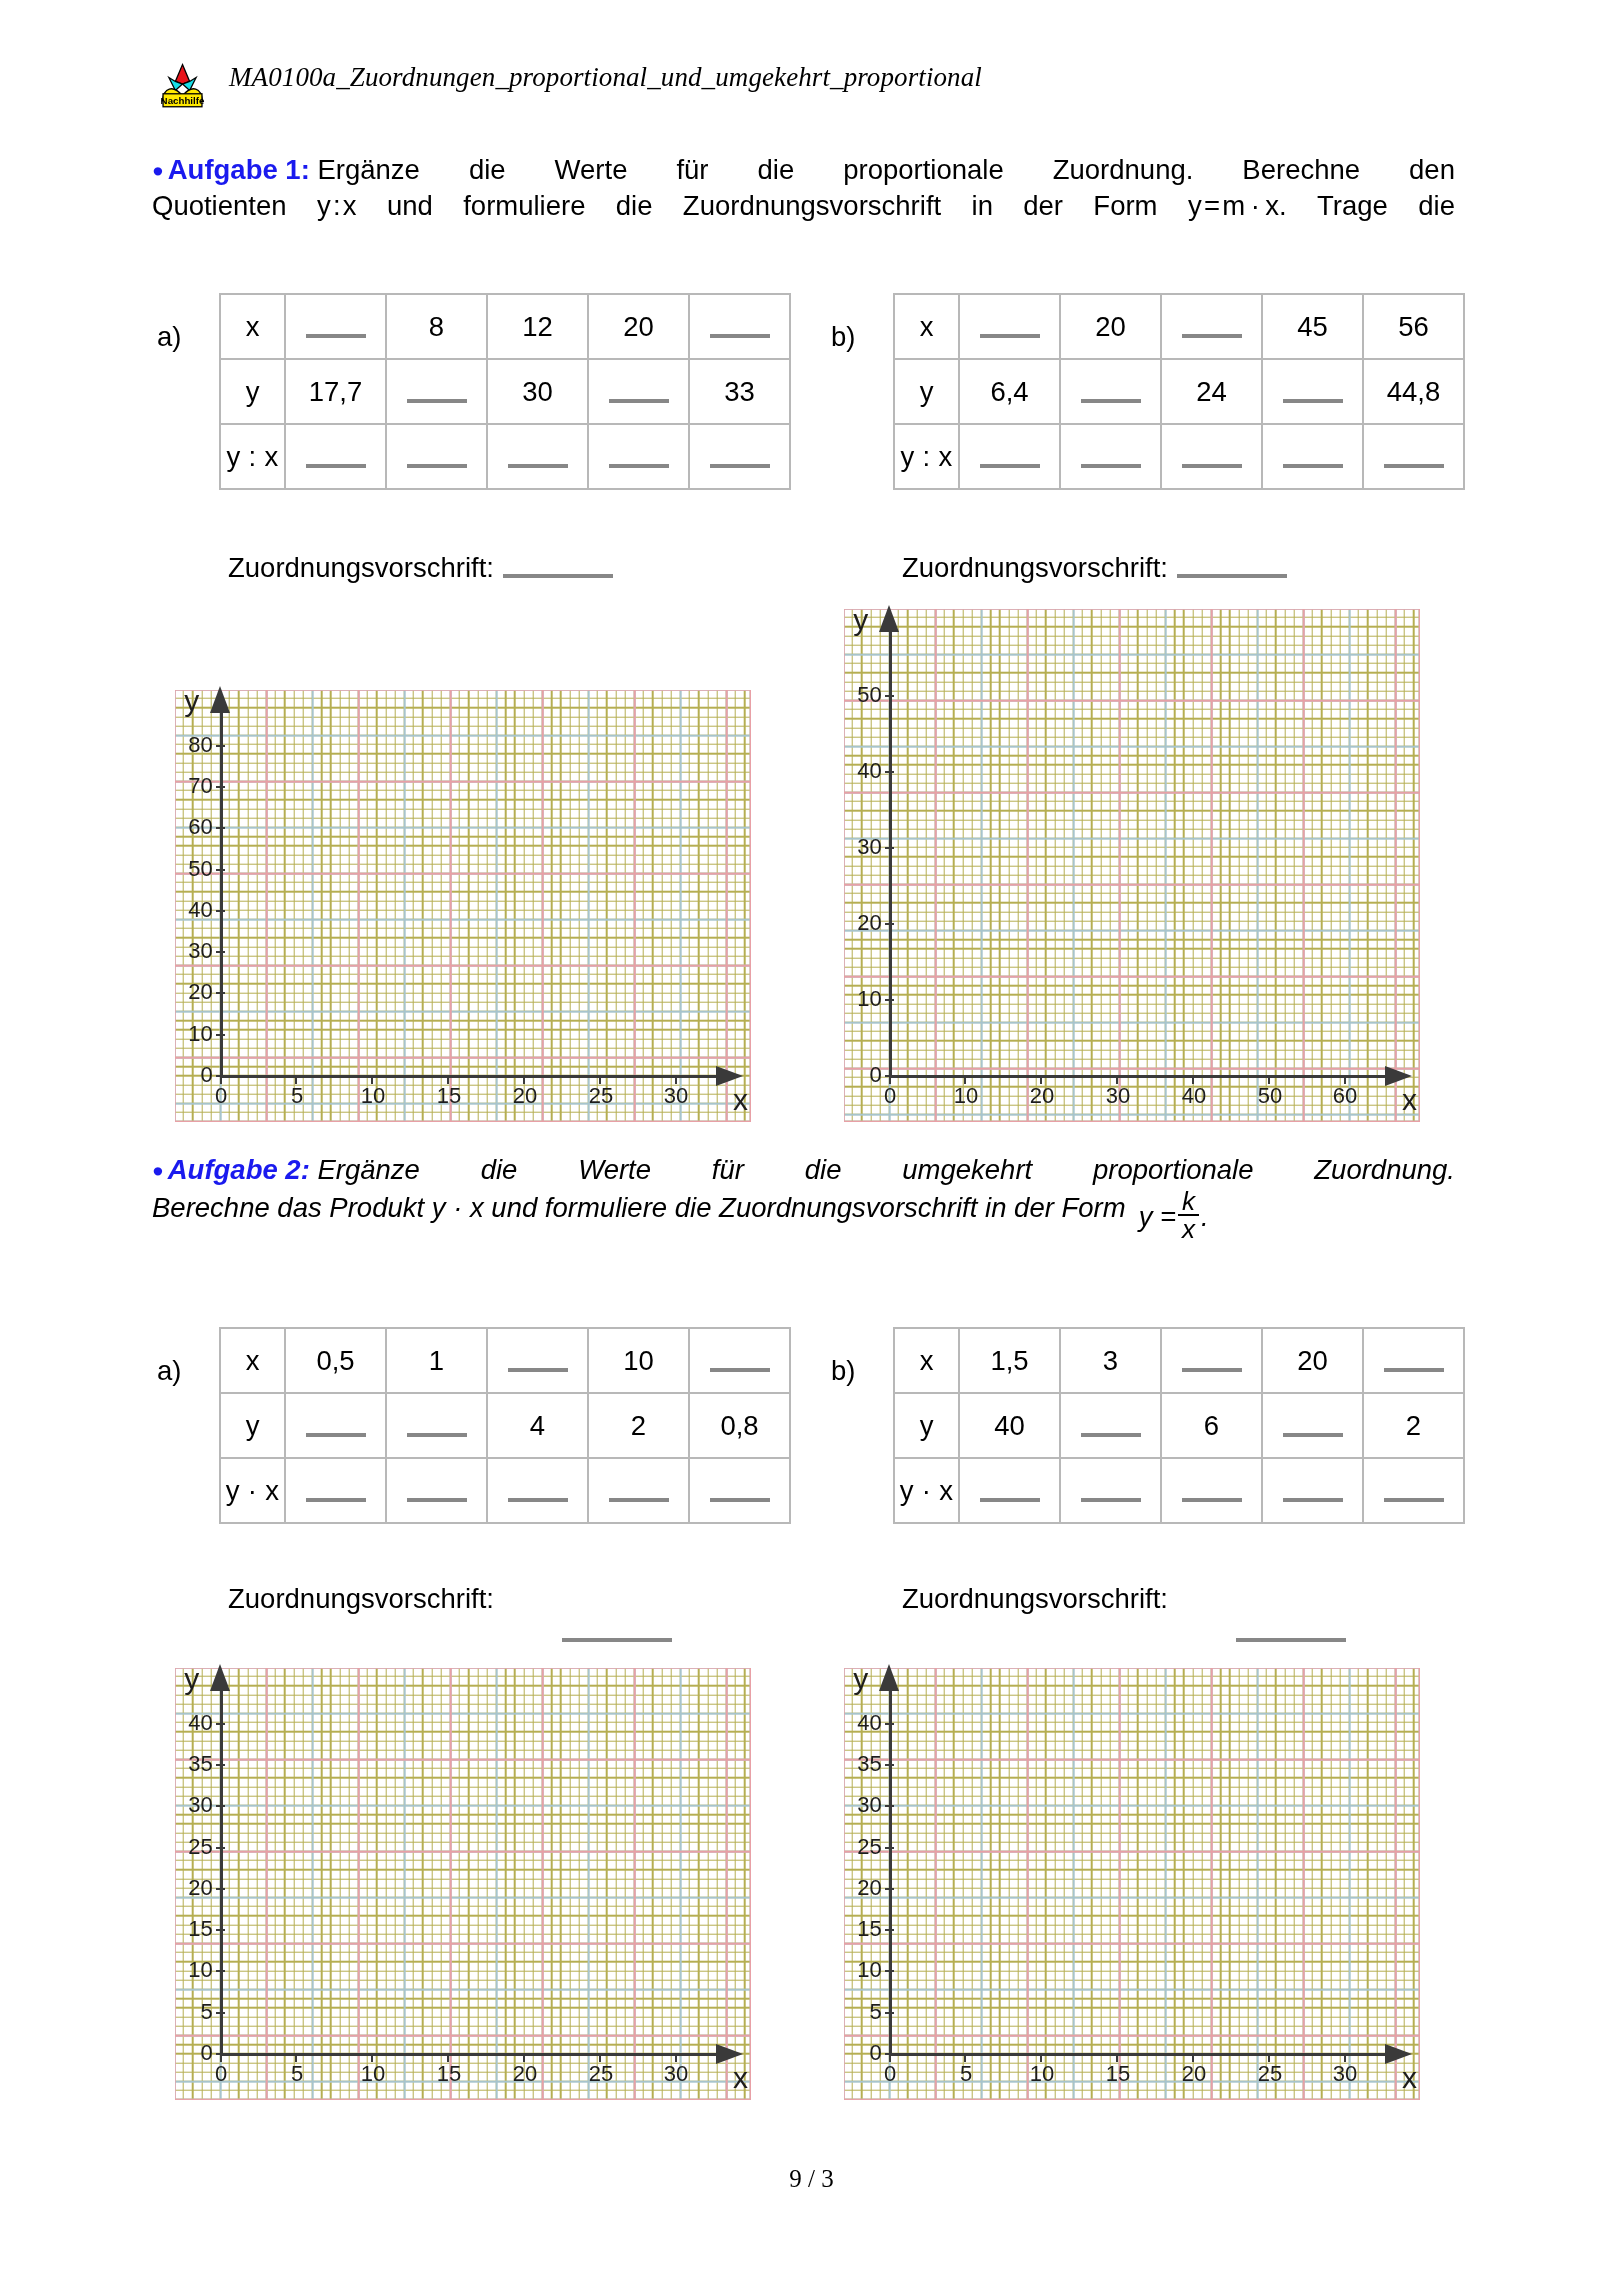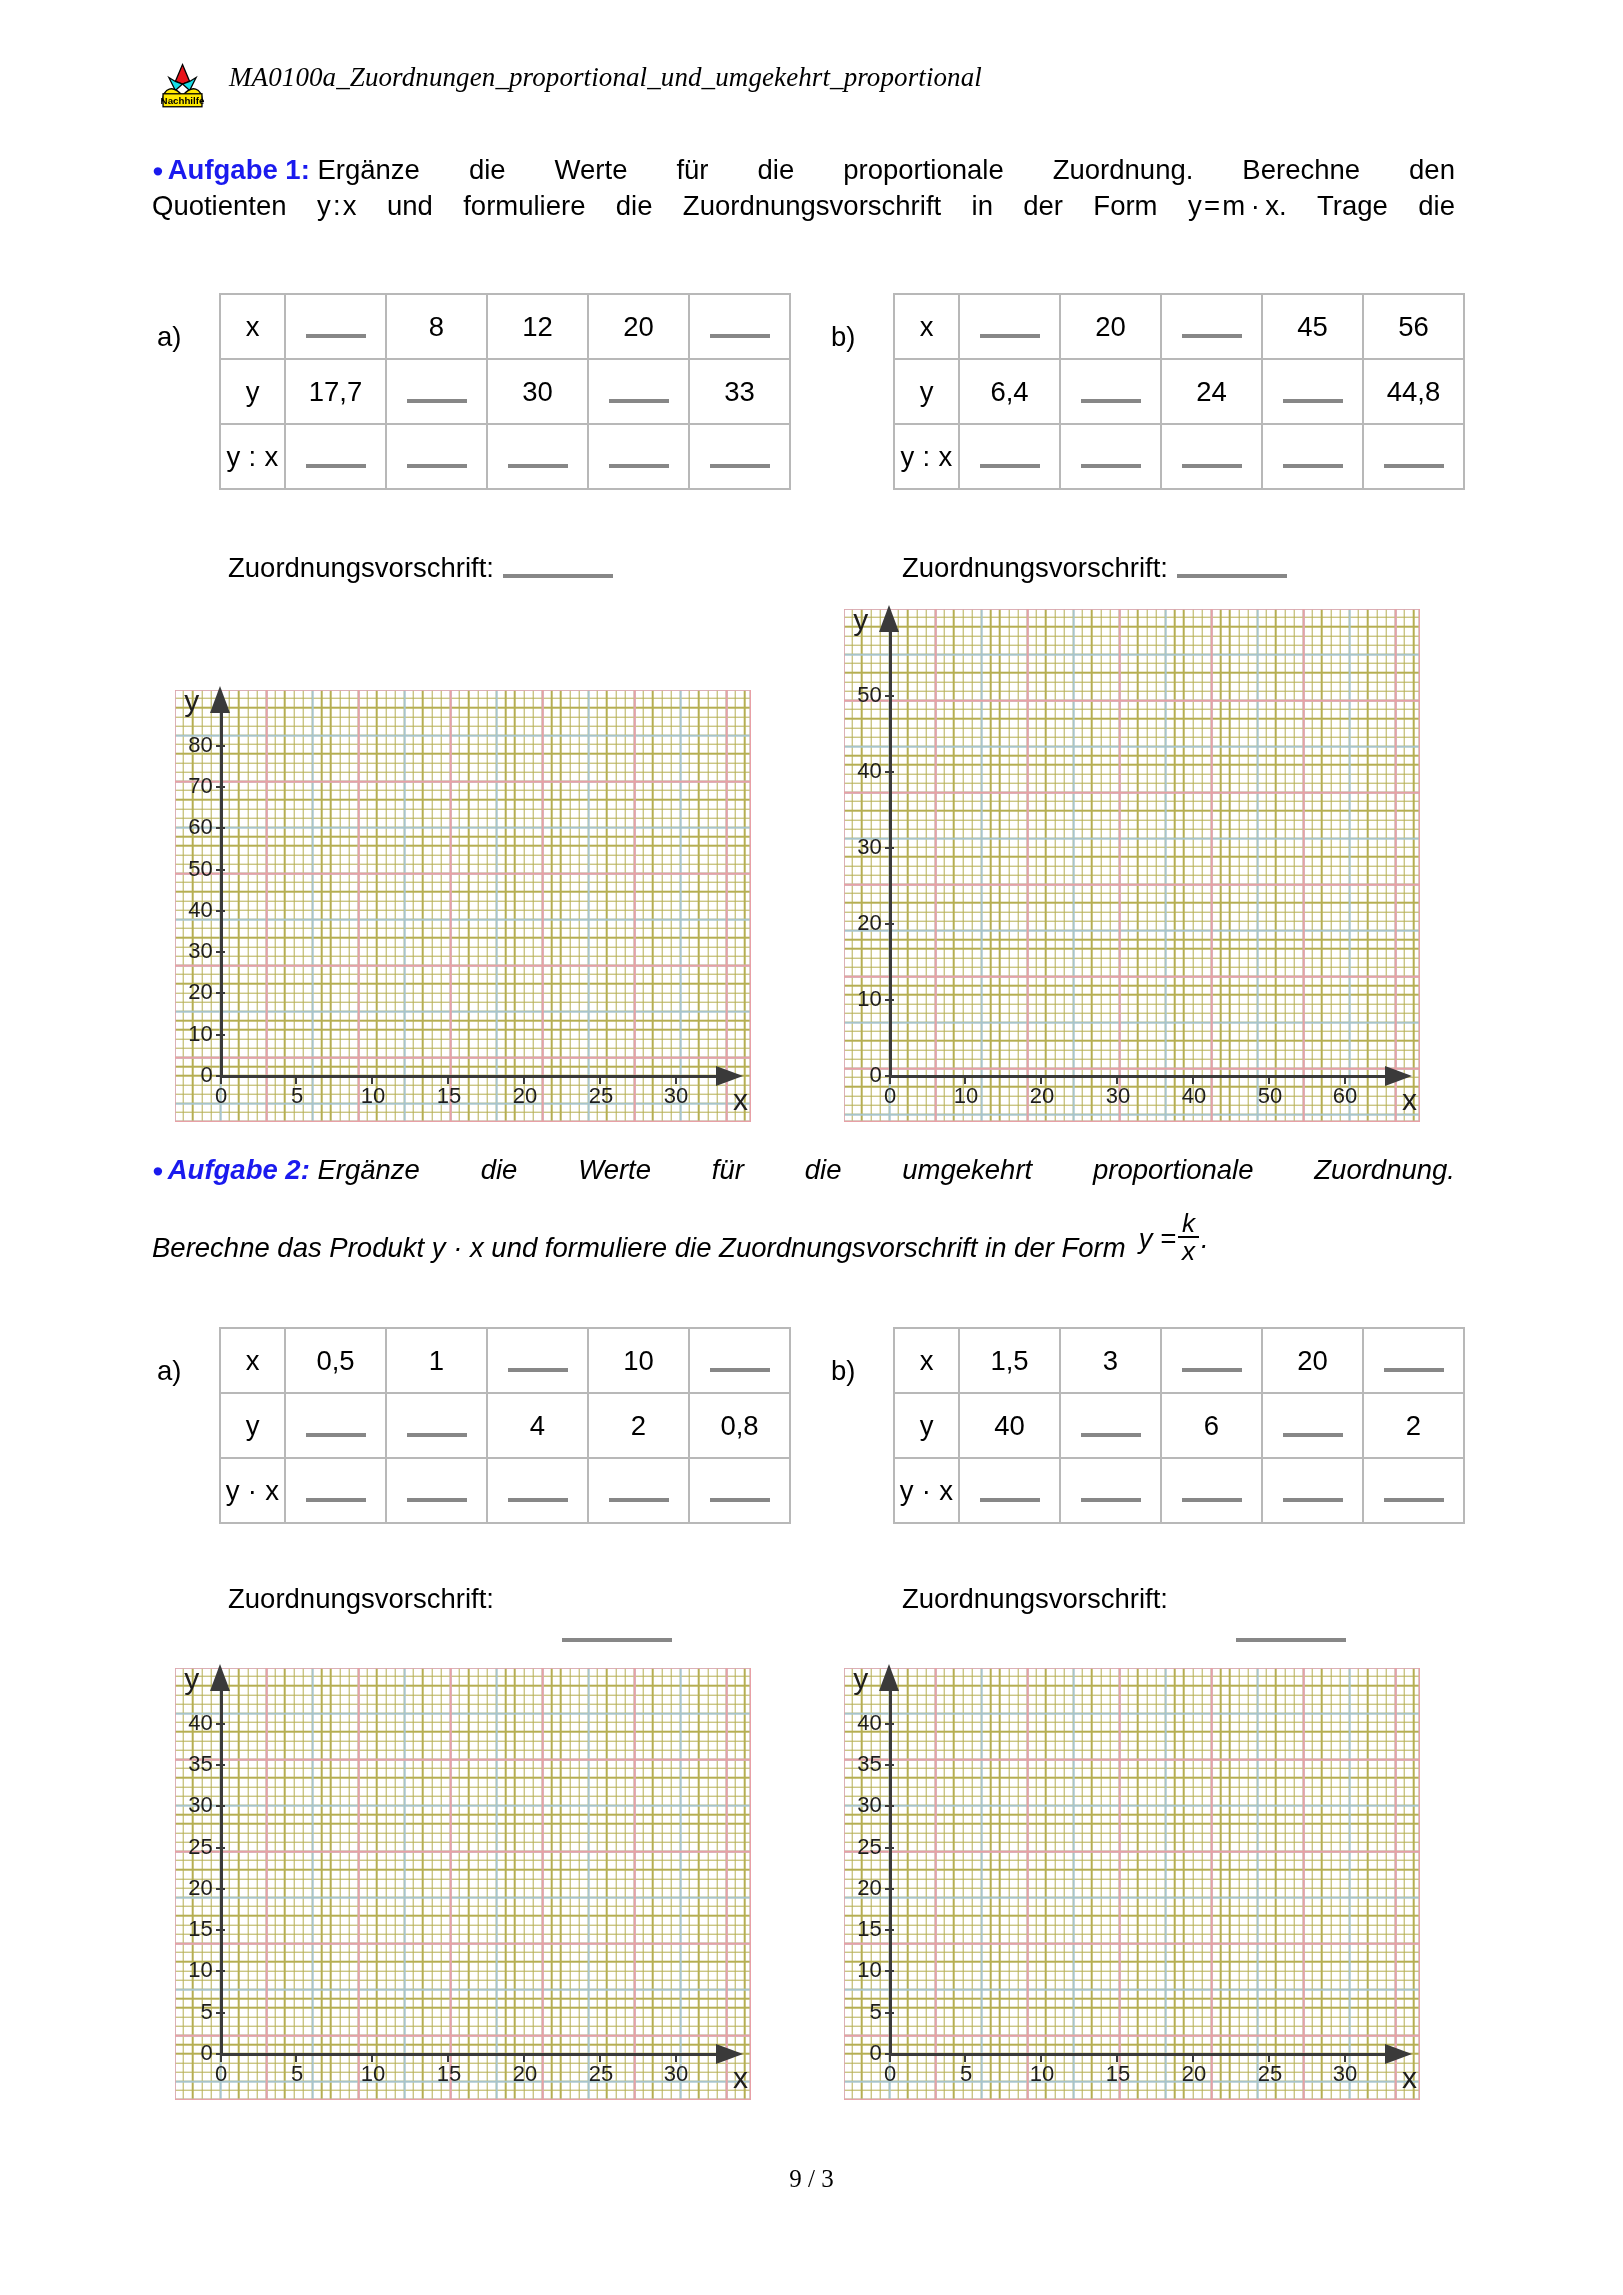--- a/index.html
+++ b/index.html
@@ -440,21 +440,21 @@
         <span>Ergänze</span>
           <span>die</span>
           <span>Werte</span>
           <span>für</span>
           <span>die</span>
         <span>umgekehrt</span>
           <span>proportionale</span>
           <span>Zuordnung.</span>
       </span>
     </div>
-    <div style="display:flex; align-items:flex-end; margin-top:24px;">
+    <div style="display:flex; align-items:flex-start; margin-top:2px;">
       <span>Berechne das Produkt y · x und formuliere die Zuordnungsvorschrift in der Form</span>
       <span style="display:inline-flex; align-items:center; margin-left:13px;">
         <span>y =</span>
         <span class="frac">
           <span class="num">k</span>
           <span class="den">x</span>
         </span>
         <span>.</span>
       </span>
     </div>

